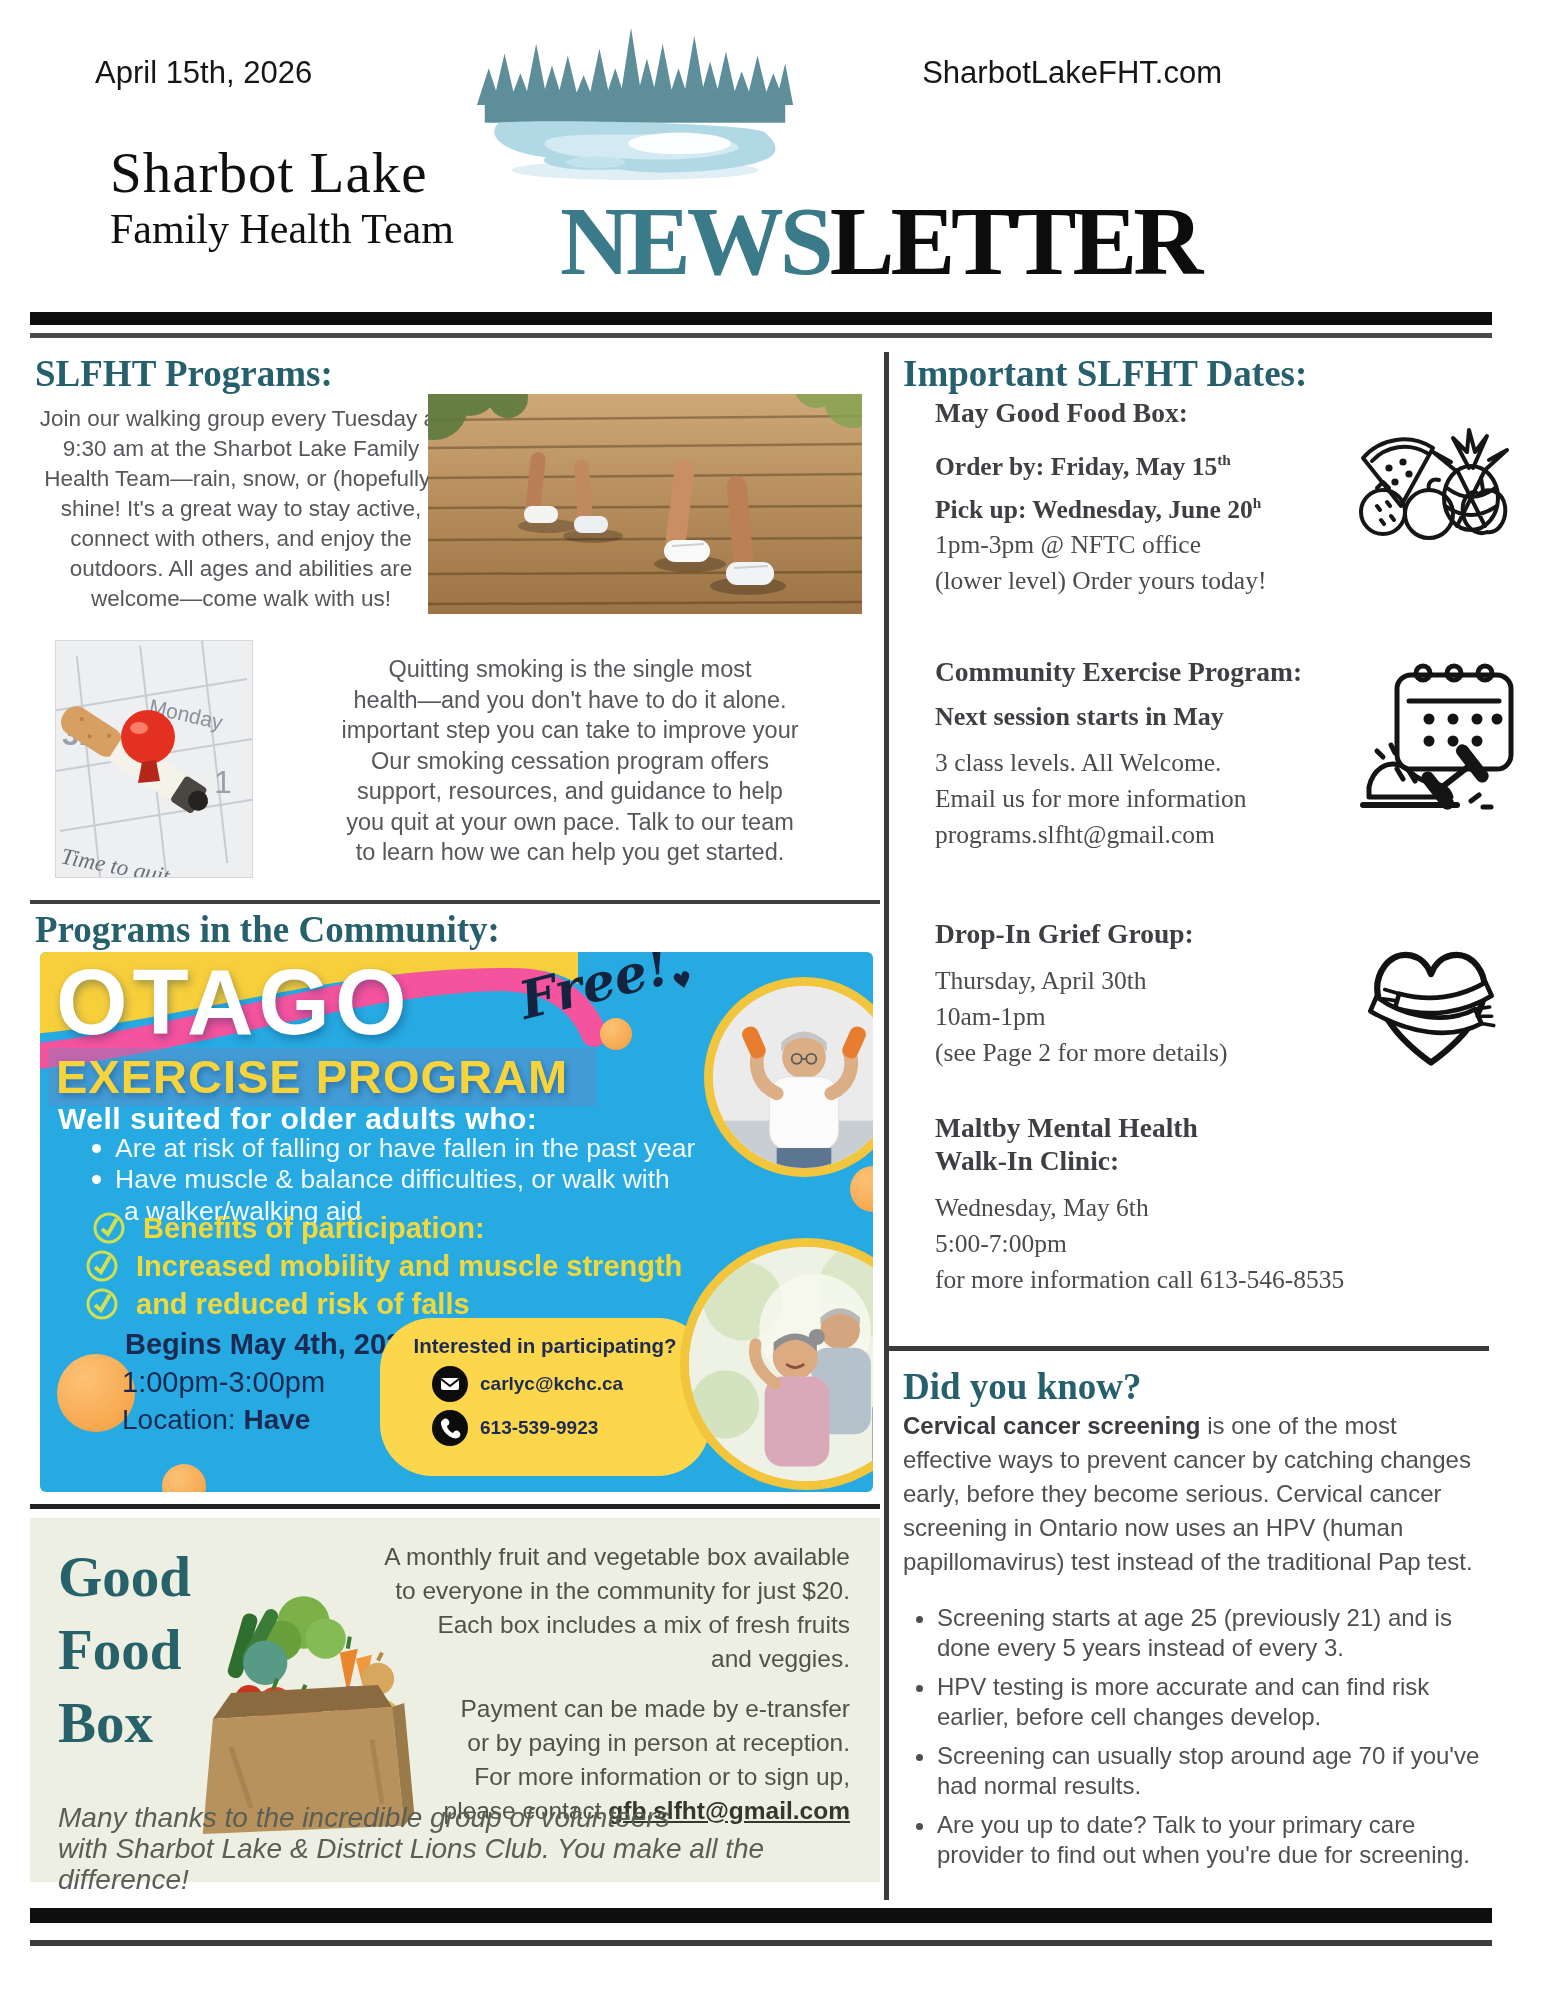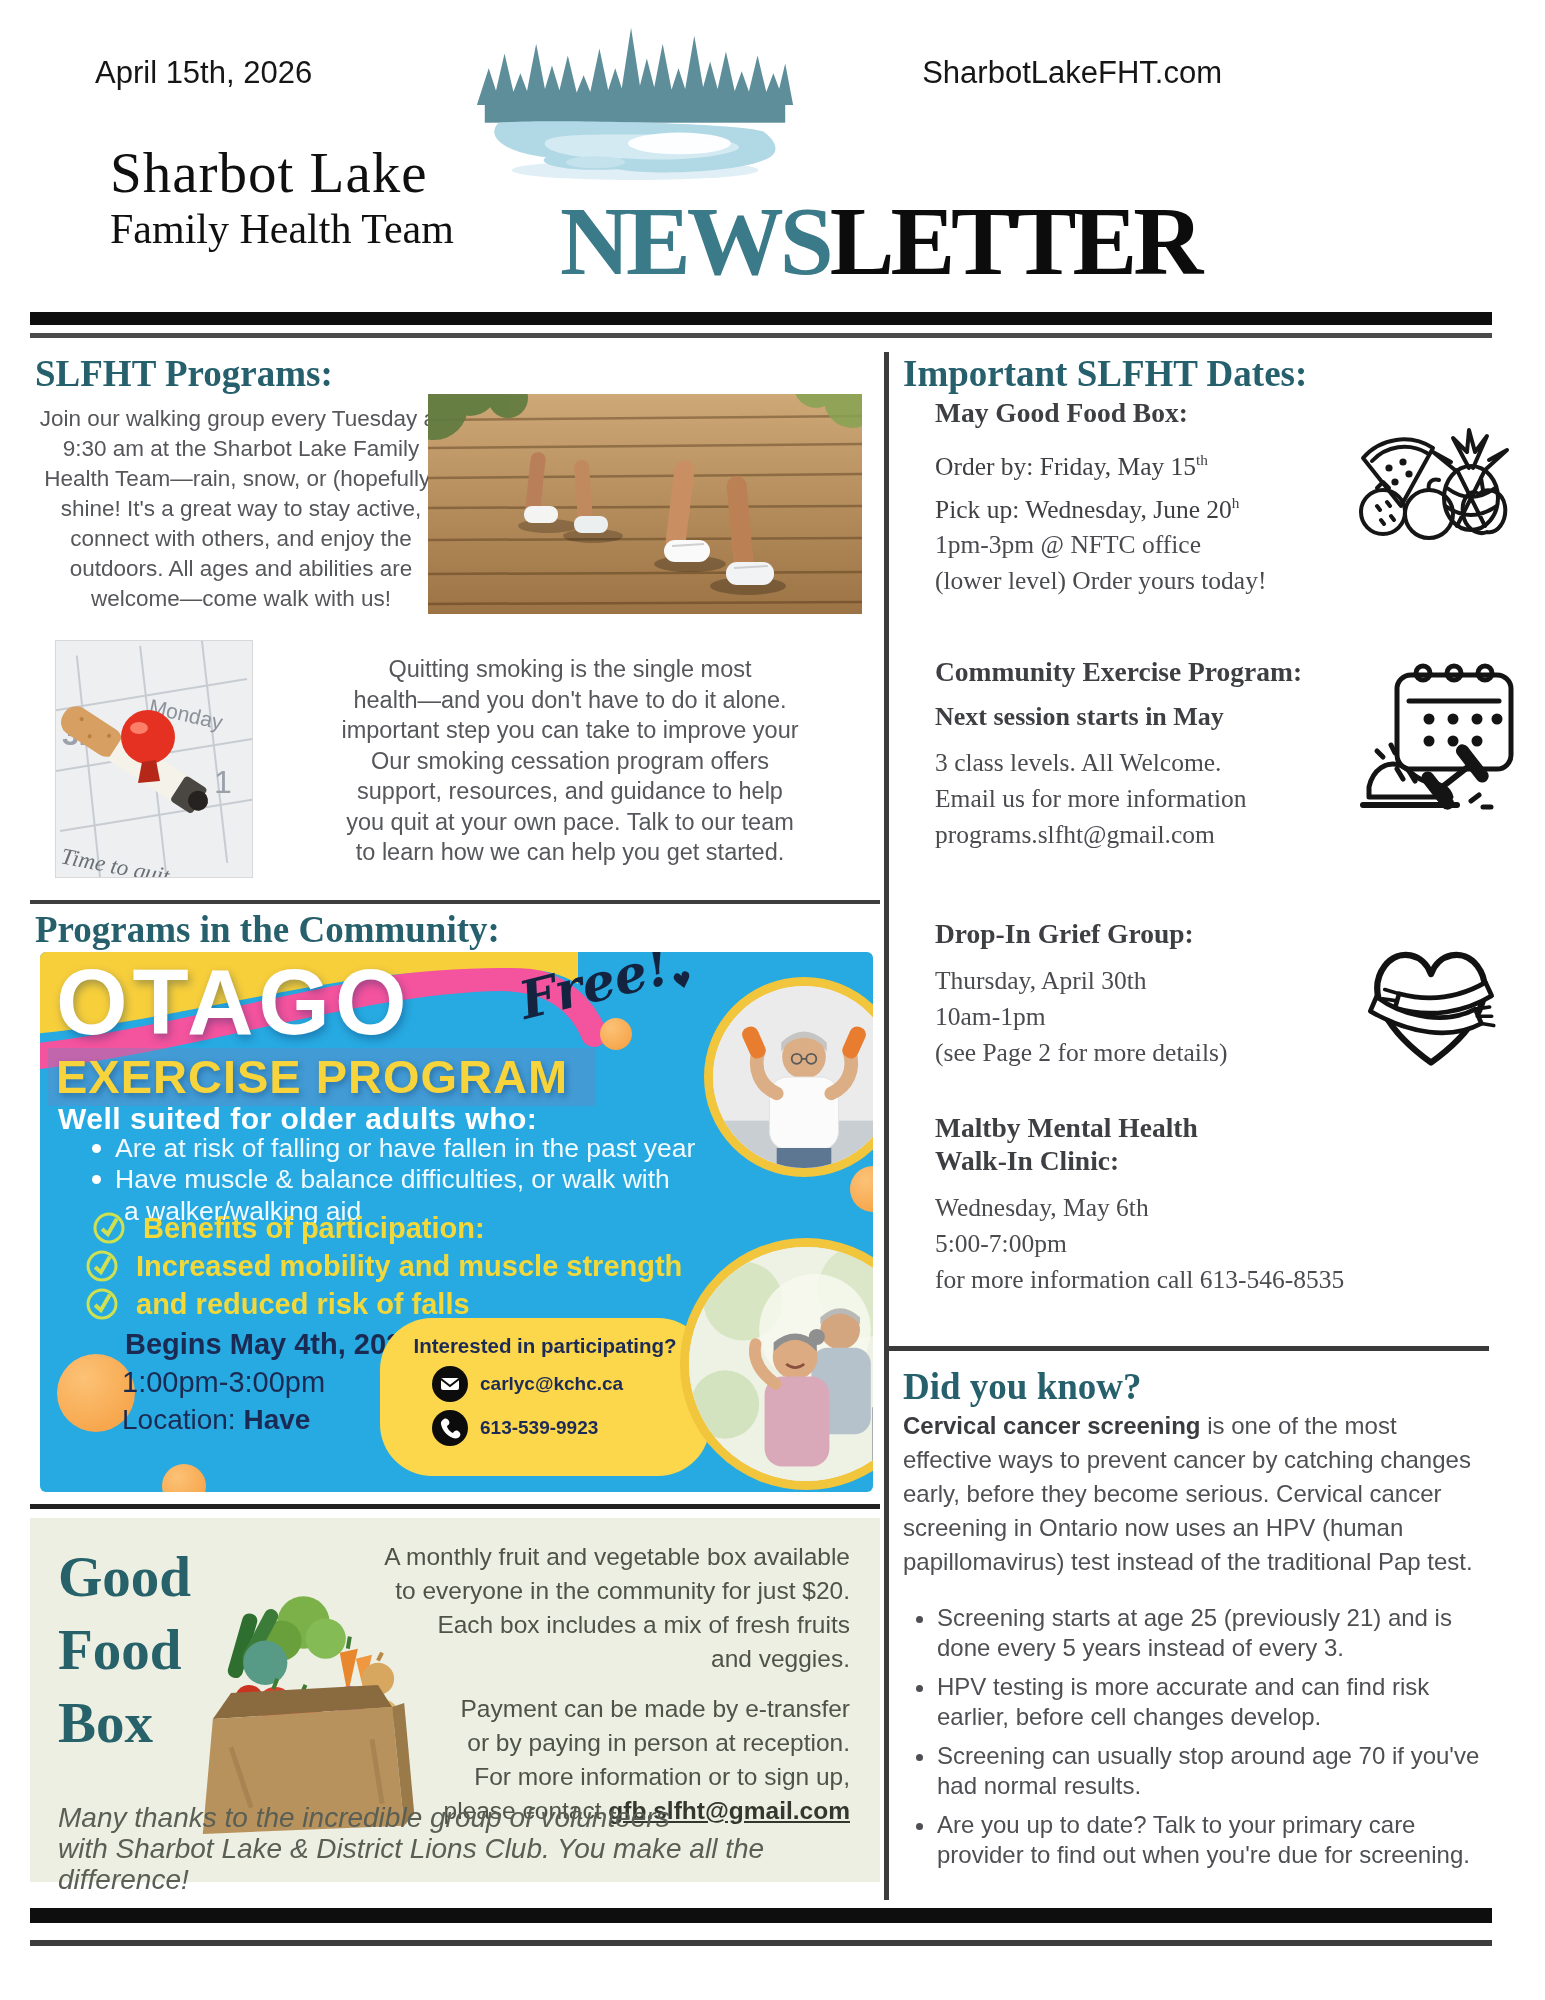--- a/index.html
+++ b/index.html
@@ -83,21 +83,21 @@
   .gfb-text{left:330px;top:22px;width:490px;text-align:right;font-size:24.5px;line-height:34px;color:#4e5349;}
   .gfb-text .email{font-weight:700;color:#33372e;text-decoration:underline;}
   .gfb-gap{height:16px;}
   .gfb-thanks{left:28px;top:284px;width:720px;font-style:italic;font-size:28px;line-height:31px;color:#5a5f55;}
 
   
   .r-h2{margin:2px 0 12px 0;}
   .rblock{position:relative;padding-left:32px;font-family:"Liberation Serif",serif;color:#4a4b4f;}
   .rb-h{font-size:27.5px;line-height:33px;font-weight:700;color:#3e3f43;margin-bottom:13px;}
   .rb-line{font-size:25.5px;line-height:36px;}
-  .rb-bold{font-weight:400;color:#3e3f43;}
+  .rb-bold{font-weight:700;color:#3e3f43;}
   .rb-sub{font-size:26px;line-height:32px;font-weight:700;color:#3e3f43;margin-bottom:12px;}
   .b1{margin-bottom:56px;} .b2{margin-bottom:64px;} .b3{margin-bottom:40px;} .b4{margin-bottom:0;}
   .ricon{position:absolute;}
   .icon-fruits{right:-12px;top:28px;width:168px;height:118px;}
   .icon-cal{right:-16px;top:4px;width:168px;height:152px;}
   .icon-heart{right:-6px;top:16px;width:156px;height:144px;}
   .dyk-rule{width:605px;height:5px;background:#3a3a3a;margin:48px 0 14px -19px;}
   .dyk-h2{font-size:36px;margin:0 0 10px 0;}
   .dyk-lead{width:578px;font-size:24px;line-height:34px;color:#4e4f52;}
   .dyk-lead b{color:#3a3b3e;}

